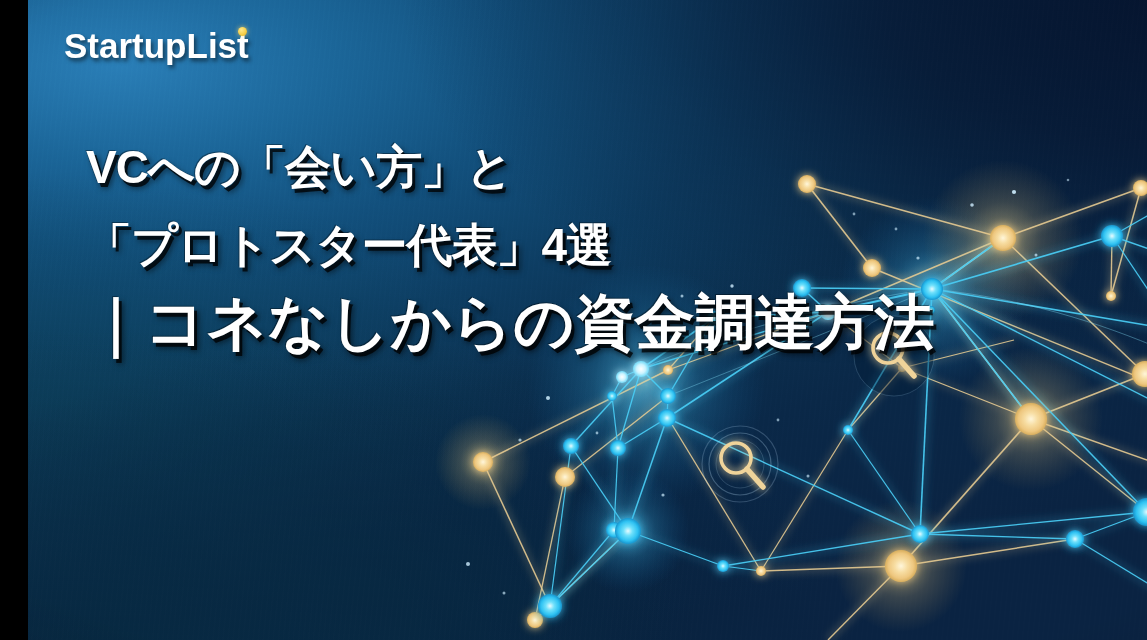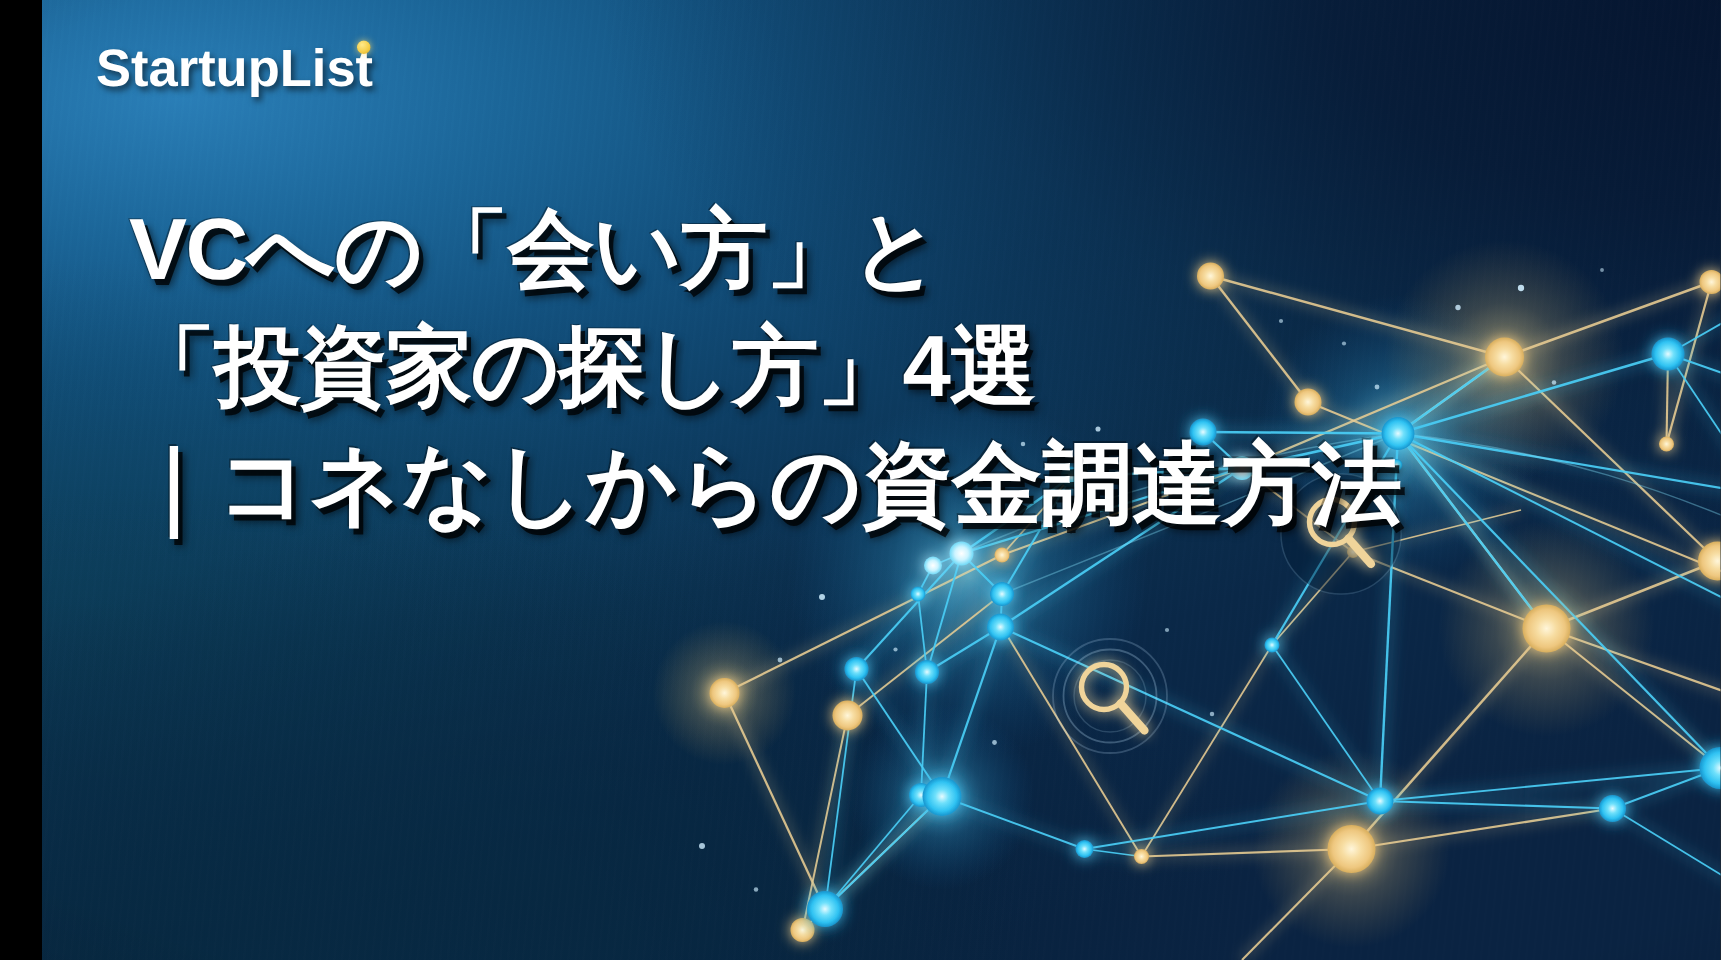--- a/index.html
+++ b/index.html
@@ -84,21 +84,21 @@
 
   
   .title-block {
     position: absolute;
     left: 58px; top: 128px;
     width: 760px;
   }
   .title-line {
     color: #ffffff;
     font-weight: bold;
-    font-size: 58px;
+    font-size: 46px;
     line-height: 78px;
     white-space: nowrap;
     letter-spacing: -1px;
     text-shadow:
       3px 4px 0 rgba(0,0,0,.75),
       4px 5px 6px rgba(0,0,0,.6),
       -1px -1px 0 rgba(0,0,0,.35);
   }
   .title-line.sub {
     font-size: 60px;
@@ -357,18 +357,18 @@
 
   <div class="bg-vignette"></div>
 
   <div class="logo">
     <span>Startup</span><span>List</span>
     <span class="dot"></span>
   </div>
 
   <div class="title-block">
     <div class="title-line">VCへの「会い方」と</div>
-    <div class="title-line">「投資家の探し方」4選</div>
+    <div class="title-line">「プロトスター代表」4選</div>
     <div class="title-line sub">｜コネなしからの資金調達方法</div>
   </div>
 
 
 </div>
 
 </body></html>

